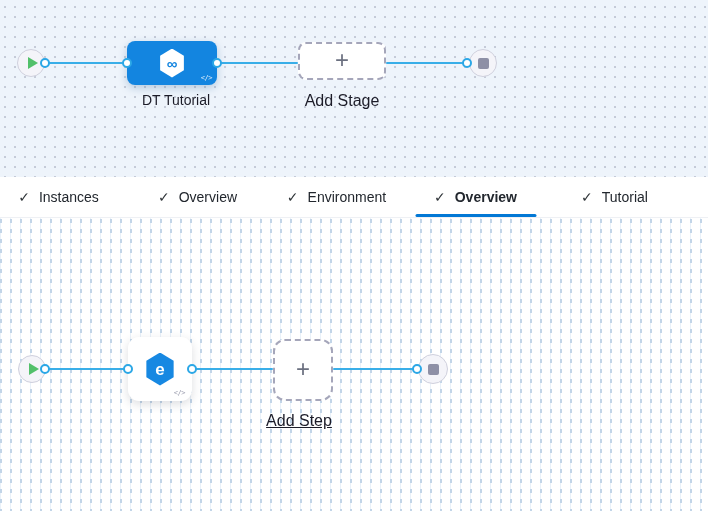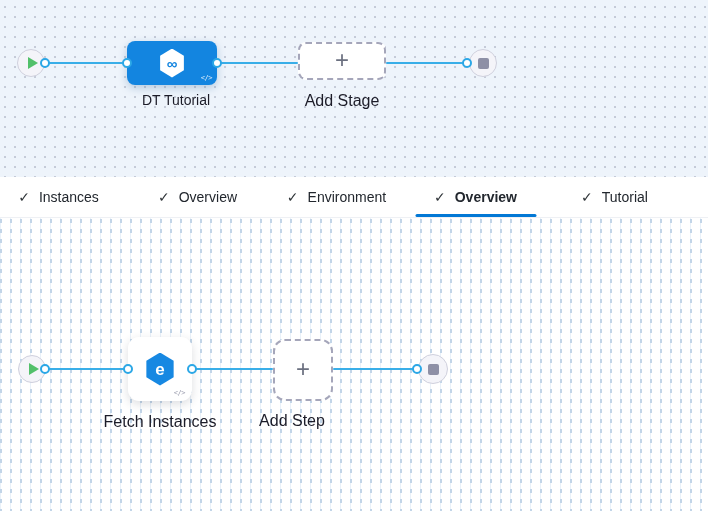--- a/index.html
+++ b/index.html
@@ -148,26 +148,25 @@
     <div class="port" style="left:40px;top:146px;"></div>
 
     <div class="step-node" style="top:119px;">
       <div class="hex-blue">
         <span>e</span>
       </div>
       <span class="code-badge-gray">&lt;/&gt;</span>
     </div>
     <div class="port" style="left:123px;top:146px;"></div>
     <div class="port" style="left:187px;top:146px;"></div>
-    <div class="node-label" style="left:90px;top:195px;width:140px;">Fetch Instances</div>
 
     <div class="add-box" style="left:273px;top:121px;width:60px;height:62px;border-radius:12px;">
       <span class="plus">+</span>
     </div>
-    <div class="node-label" style="left:252px;top:194px;width:80px;">Add Step</div>
+    <div class="node-label" style="left:259px;top:194px;width:80px;text-decoration:underline;">Add Step</div>
 
     <div class="term" style="left:418px;top:136px;width:30px;height:30px;">
       <div class="stop"></div>
     </div>
     <div class="port" style="left:412px;top:146px;"></div>
   </div>
 
 </div>
 
 </body></html>

